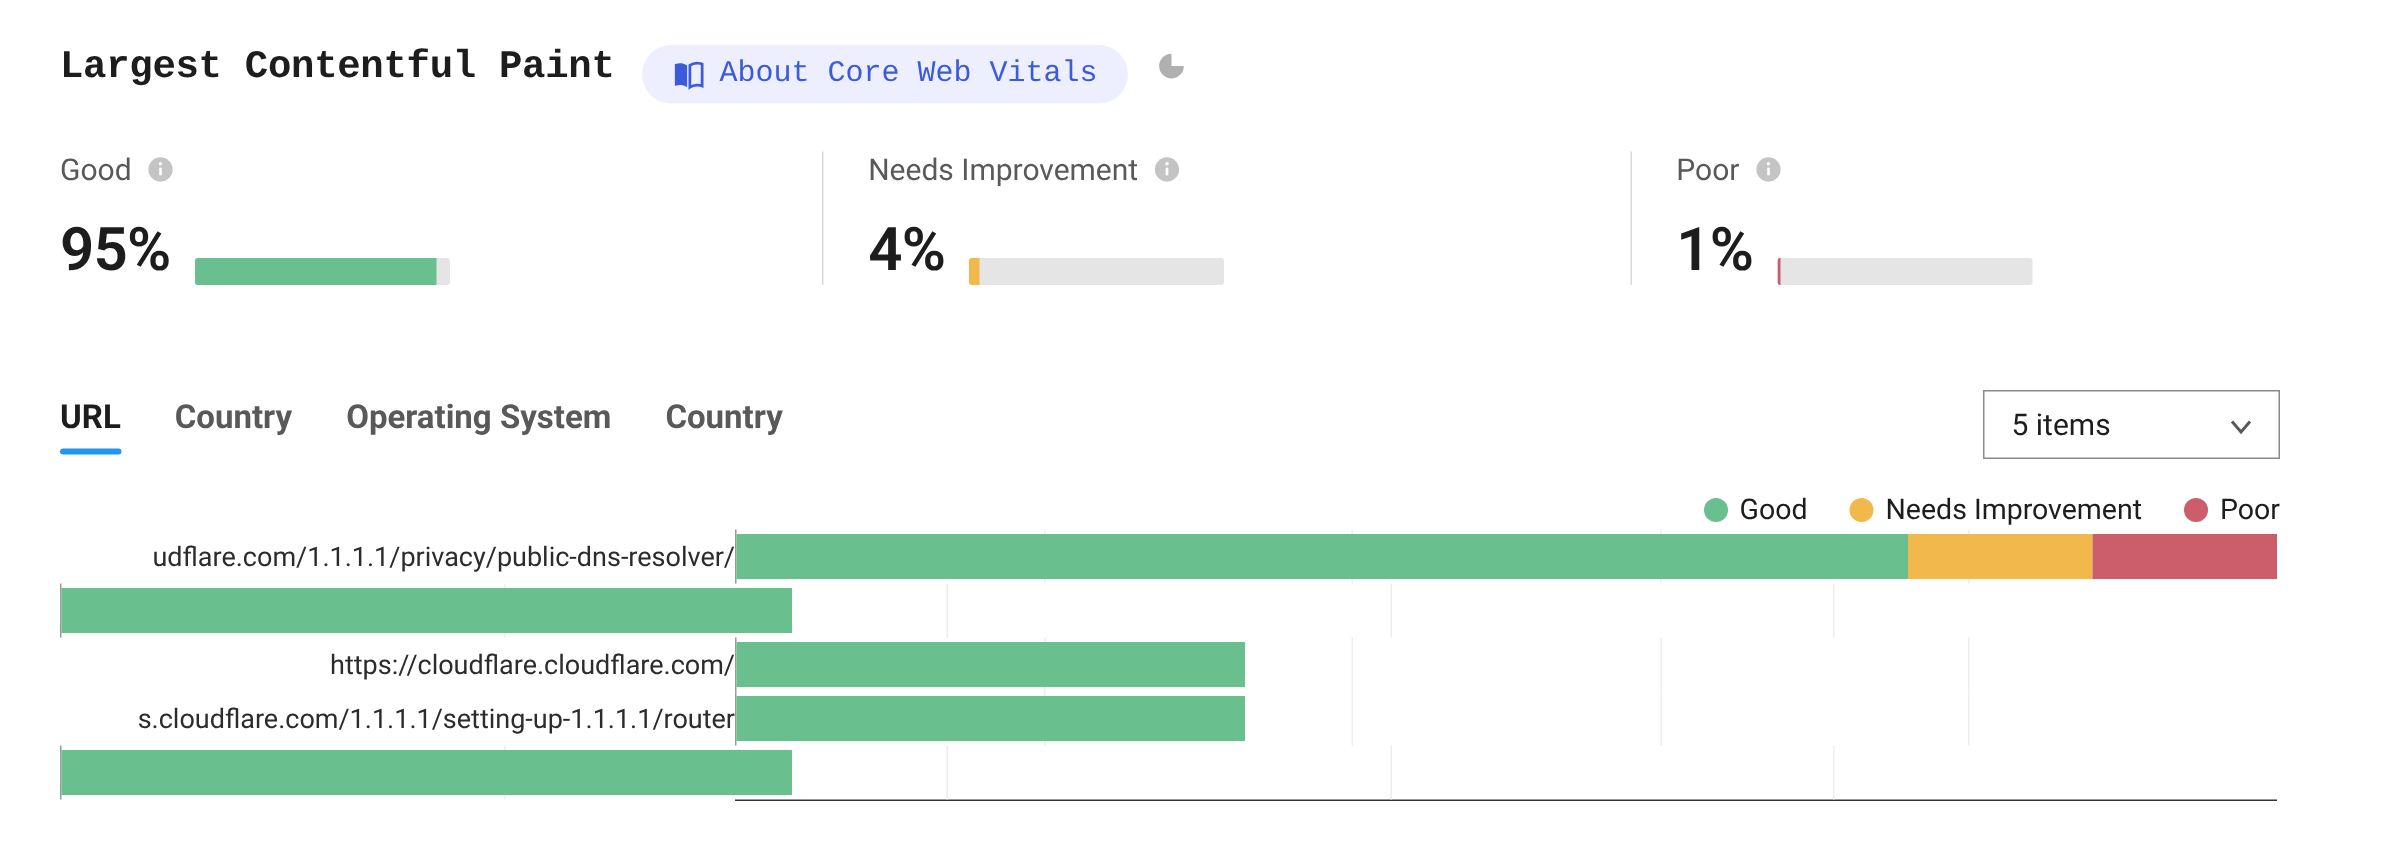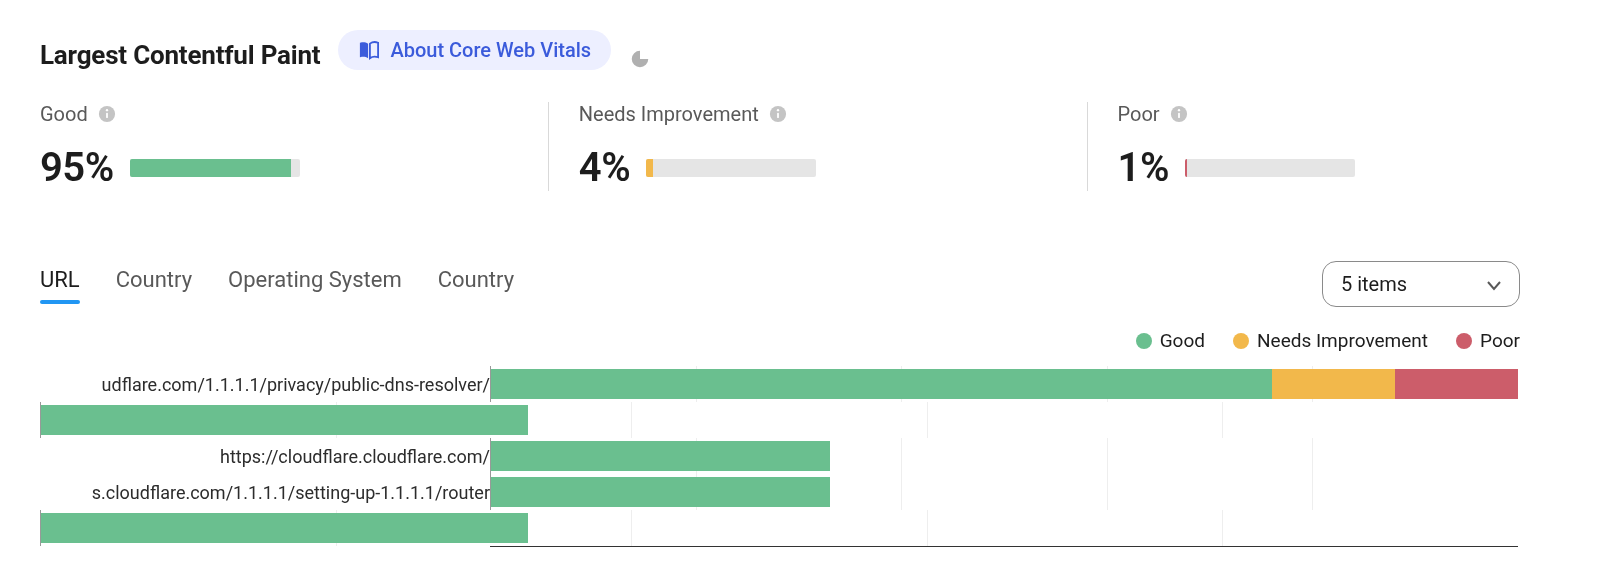--- a/index.html
+++ b/index.html
@@ -27,22 +27,23 @@
   .wrap {
     width: 1600px;
     height: 570px;
     box-sizing: border-box;
     padding: 18px 0 0 40px;
     overflow: hidden;
   }
   
   .header-row {
     display: flex;
-    align-items: flex-end;
+    align-items: center;
     gap: 18px;
+    font-family: Liberation Mono, monospace;
   }
   .title {
     font-size: 26px;
     font-weight: 700;
     letter-spacing: -0.2px;
   }
   .pill {
     display: inline-flex;
     align-items: center;
     gap: 10px;
@@ -82,21 +83,21 @@
     font-size: 20px;
     color: var(--text-gray);
   }
   .info-icon {
     display:inline-flex;
     width:18px;height:18px;
     align-items:center;justify-content:center;
   }
   .metric-value-row {
     display: flex;
-    align-items: center;
+    align-items: flex-end;
     gap: 16px;
   }
   .metric-value {
     font-size: 40px;
     font-weight: 600;
     letter-spacing: -0.5px;
   }
   .mini-bar {
     width: 170px;
     height: 18px;
@@ -119,39 +120,40 @@
   .tabs {
     display: flex;
     gap: 36px;
   }
   .tab {
     font-size: 22px;
     color: var(--text-gray);
     padding-bottom: 10px;
     cursor: pointer;
     position: relative;
+    font-weight: bold;
   }
   .tab.active {
     color: var(--text-dark);
   }
   .tab.active::after {
     content: "";
     position: absolute;
     left: 0; right: 0; bottom: -2px;
     height: 4px;
     background: var(--underline-blue);
     border-radius: 2px;
   }
   .spacer { flex: 1; }
   .select {
     display: flex;
     align-items: center;
     gap: 30px;
     border: 1.5px solid var(--border);
-    border-radius: 14px;
+    border-radius: 0;
     padding: 10px 18px;
     font-size: 20px;
     cursor: pointer;
     min-width: 160px;
     justify-content: space-between;
   }
   .caret { color: var(--text-gray); }
   
   .legend-row {
     display: flex;
@@ -165,21 +167,21 @@
   .legend-item {
     display: inline-flex;
     align-items: center;
     gap: 8px;
   }
   .legend-dot {
     width: 16px; height: 16px; border-radius: 50%;
   }
   
   .url-chart {
-    margin-top: 14px;
+    margin-top: 2px;
     padding-right: 82px;
   }
   .url-row {
     display: flex;
     align-items: stretch;
     height: 36px;
   }
   .url-label {
     width: 450px;
     min-width: 450px;

